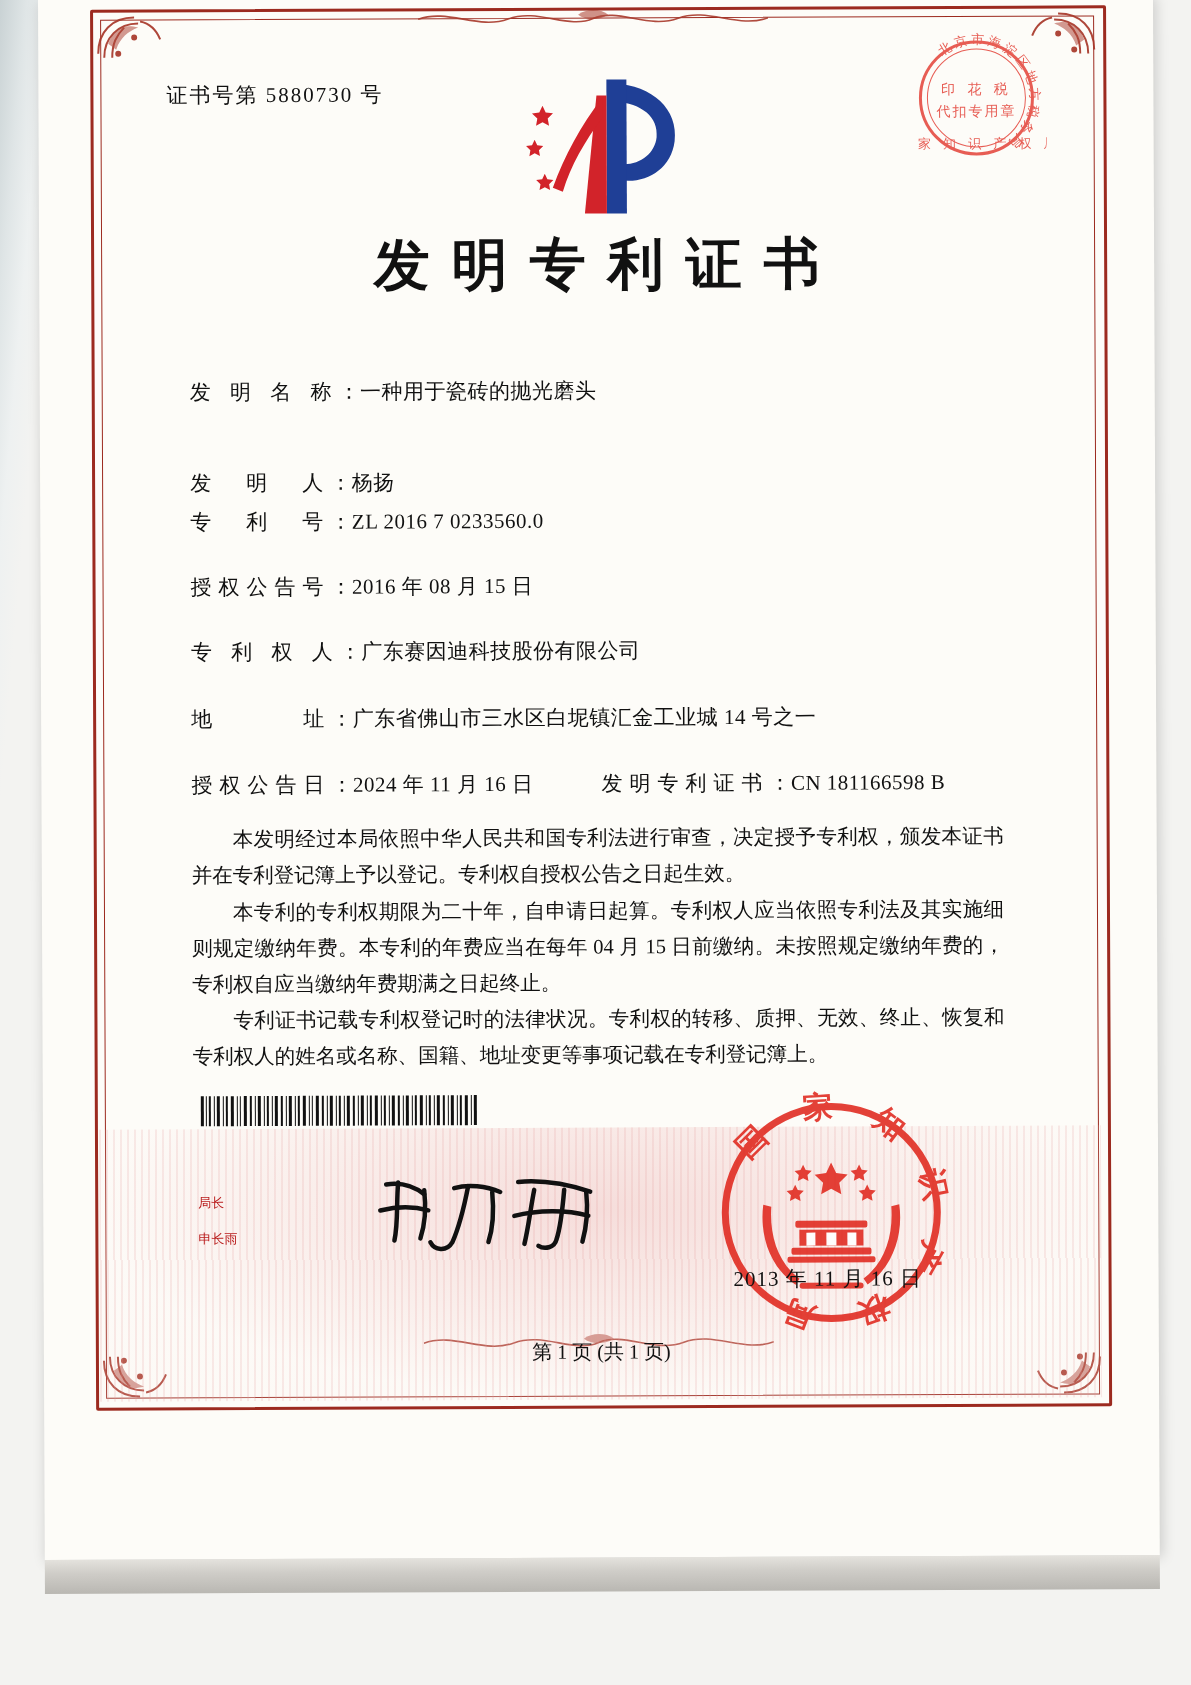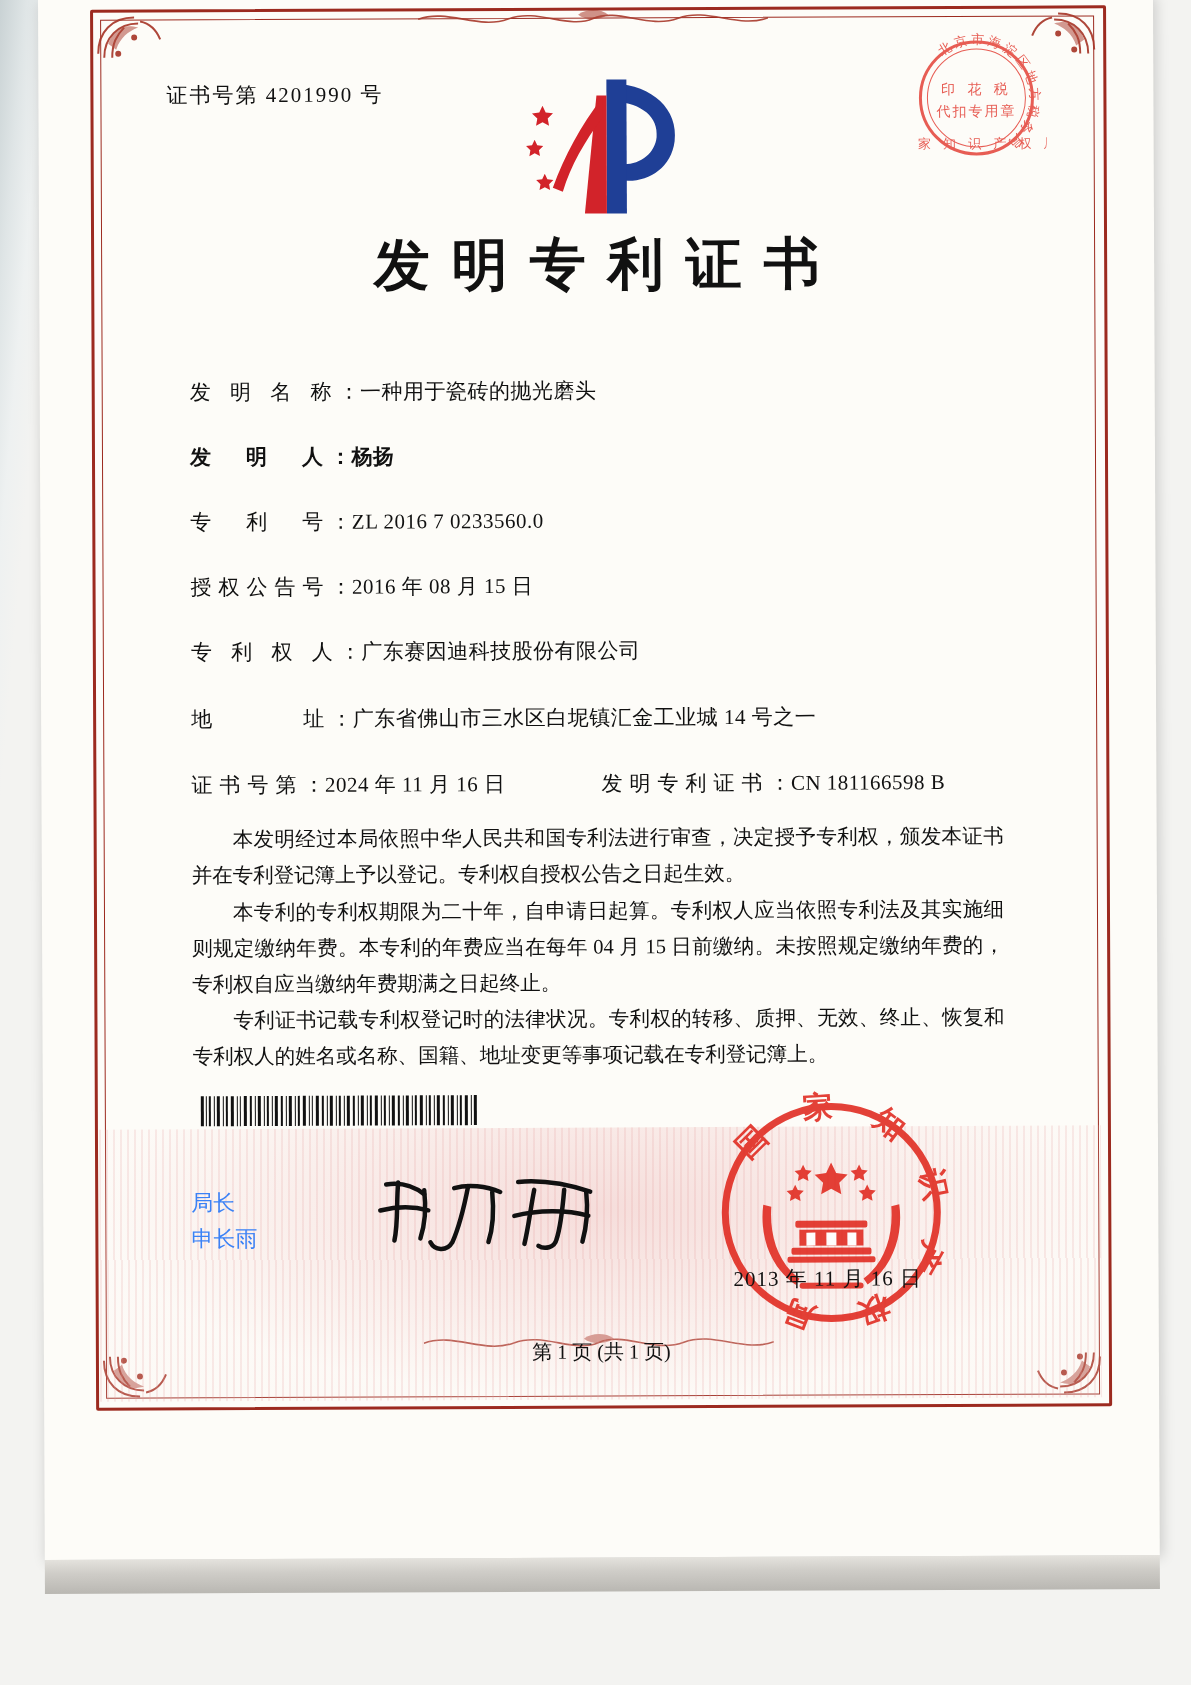--- a/index.html
+++ b/index.html
@@ -149,21 +149,21 @@
     white-space: nowrap;
   }
   .flabel {
     display: inline-block;
     letter-spacing: 7px;
     text-align: right;
   }
   .fvalue { letter-spacing: .5px; }
 
   #f1 { top: 379px; }
-  #f2 { top: 444px; font-weight: bold; }
+  #f2 { top: 470px; }
   #f3 { top: 509px; }
   #f4 { top: 574px; }
   #f5 { top: 639px; }
   #f6 { top: 706px; }
   #f7 { top: 772px; }
   #f8 { top: 772px; left: 560px; }
 
   
   .para {
     position: absolute;
@@ -191,25 +191,25 @@
     position: absolute;
     top: 0;
     height: 30px;
     background: #111;
     display: block;
   }
 
   
   #sig-label {
     position: absolute;
-    left: 148px;
+    left: 155px;
     top: 1186px;
-    font-size: 22px;
+    font-size: 13px;
     line-height: 36px;
-    color: #3b82f6;
+    color: #b91c1c;
   }
   #sig-script {
     position: absolute;
     left: 325px;
     top: 1168px;
     width: 250px;
     height: 90px;
   }
 
   
@@ -315,21 +315,21 @@
       <svg width="350" height="26" viewBox="0 0 350 26">
         <g fill="none" stroke="currentColor" stroke-width="1.6">
           <path d="M0 13 C30 2 60 24 90 13 C120 2 150 24 175 13 C200 2 230 24 260 13 C290 2 320 24 350 13"></path>
           <path d="M160 9 C168 3 182 3 190 9 C182 15 168 15 160 9 Z" fill="currentColor" stroke="none" opacity=".6"></path>
         </g>
       </svg>
     </div>
 
     <div id="pink-wash"></div>
 
-    <div id="cert-no">证书号第 4201990 号</div>
+    <div id="cert-no">证书号第 5880730 号</div>
 
     <div id="logo">
       <svg viewBox="0 0 170 145" width="170" height="145">
 
         <path d="M96 8 C134 10 160 34 156 66 C152 96 124 110 98 104 L98 88 C118 92 136 80 138 62 C140 42 124 28 96 26 Z" fill="#1f3f96"></path>
         <path d="M88 4 L108 4 L108 138 L88 138 Z" fill="#1f3f96"></path>
 
         <path d="M78 20 L88 20 L88 138 L66 138 Z" fill="#d2232a"></path>
         <path d="M34 112 C46 80 62 50 84 22 L84 42 C66 66 52 90 44 116 Z" fill="#d2232a"></path>
 
@@ -371,21 +371,21 @@
     <div class="field" id="f4">
       <span class="flabel">授权公告号</span><span class="fvalue">：2016 年 08 月 15 日</span>
     </div>
     <div class="field" id="f5">
       <span class="flabel">专 利 权 人</span><span class="fvalue">：广东赛因迪科技股份有限公司</span>
     </div>
     <div class="field" id="f6">
       <span class="flabel">地　　　址</span><span class="fvalue">：广东省佛山市三水区白坭镇汇金工业城 14 号之一</span>
     </div>
     <div class="field" id="f7">
-      <span class="flabel">证书号第</span><span class="fvalue">：2024 年 11 月 16 日</span>
+      <span class="flabel">授权公告日</span><span class="fvalue">：2024 年 11 月 16 日</span>
     </div>
     <div class="field" id="f8">
       <span class="flabel">发明专利证书</span><span class="fvalue">：CN 181166598 B</span>
     </div>
 
     <div class="para" id="p1">本发明经过本局依照中华人民共和国专利法进行审查，决定授予专利权，颁发本证书并在专利登记簿上予以登记。专利权自授权公告之日起生效。</div>
     <div class="para" id="p2">本专利的专利权期限为二十年，自申请日起算。专利权人应当依照专利法及其实施细则规定缴纳年费。本专利的年费应当在每年 04 月 15 日前缴纳。未按照规定缴纳年费的，专利权自应当缴纳年费期满之日起终止。</div>
     <div class="para" id="p3">专利证书记载专利权登记时的法律状况。专利权的转移、质押、无效、终止、恢复和专利权人的姓名或名称、国籍、地址变更等事项记载在专利登记簿上。</div>
 
     <div id="barcode">

